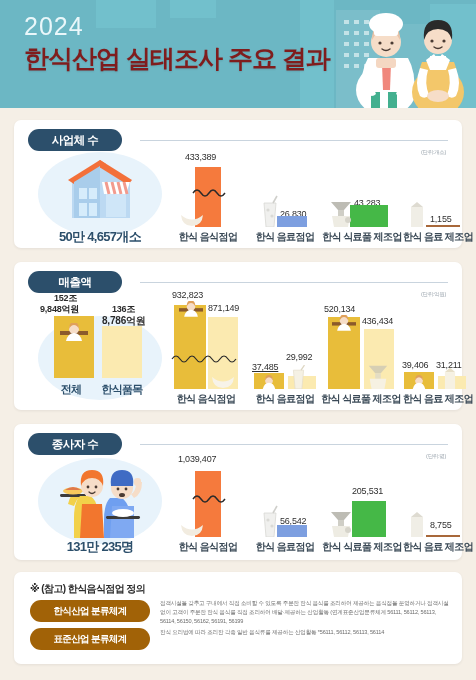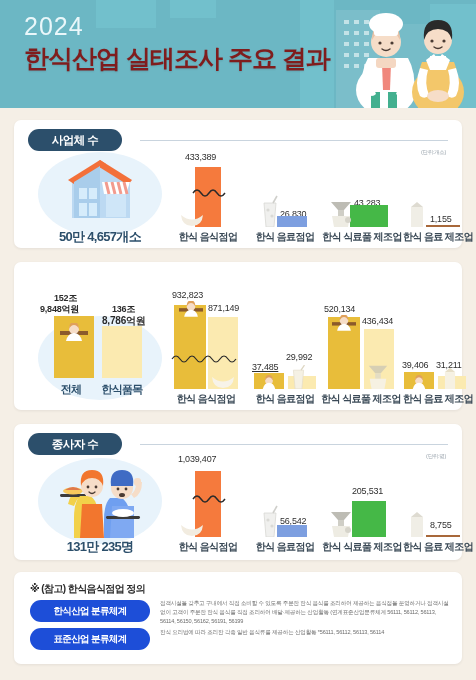--- a/index.html
+++ b/index.html
@@ -82,21 +82,21 @@
     letter-spacing: -0.2px; white-space: nowrap; font-weight: 500;
   }
 
   
   .foot-title {
     position: absolute; left: 16px; top: 10px;
     font-size: 10px; font-weight: bold; color: #2b2b2b; letter-spacing: -0.6px;
   }
   .foot-btn {
     position: absolute; left: 16px; width: 120px; height: 22px;
-    background: #1d4ed8; border-radius: 11px; color: #ffffff;
+    background: #a16207; border-radius: 11px; color: #ffffff;
     font-size: 9.5px; font-weight: bold; letter-spacing: -0.6px;
     display: flex; align-items: center; justify-content: center;
   }
   .foot-txt {
     position: absolute; left: 146px; right: 12px;
     font-size: 5.6px; color: #6d6d6d; line-height: 1.62; letter-spacing: -0.2px;
   }
 </style>
 </head>
 <body>
@@ -231,20 +231,25 @@
       <div class="bar" style="left:24px;width:34px;height:2px;background:#a8683a;"></div>
       <svg style="position:absolute;left:6px;bottom:17px;width:18px;height:26px;" viewBox="0 0 18 26">
         <path d="M3 6 l12 0 l0 20 l-12 0 z" fill="#f0eee6"></path>
         <path d="M3 6 l6 -5 l6 5 z" fill="#dedbd1"></path>
       </svg>
       <div class="grp-label">한식 음료 제조업</div>
     </div>
   </div>
 
   <div class="card" style="top:262px;height:148px;">
+    <div class="sec-head">
+      <div class="sec-badge">매출액</div>
+      <div class="sec-rule"></div>
+      <div class="sec-unit">(단위:억원)</div>
+    </div>
 
     <div class="hero" style="top:28px;height:116px;">
       <div class="hero-oval" style="top:26px;height:84px;"></div>
       <div class="val" style="left:20px;top:2px;font-size:9px;font-weight:bold;color:#2b2b2b;">152조</div>
       <div class="val" style="left:6px;top:13px;font-size:9px;font-weight:bold;color:#2b2b2b;">9,848억원</div>
       <div class="val" style="left:78px;top:13px;font-size:9px;font-weight:bold;color:#2b2b2b;">136조</div>
       <div class="val" style="left:68px;top:24px;font-size:10px;font-weight:bold;color:#2b2b2b;">8,786억원</div>
       <div style="position:absolute;left:20px;top:26px;width:40px;height:62px;background:#e8bd3a;"></div>
       <div style="position:absolute;left:68px;top:36px;width:40px;height:52px;background:#fbeab0;"></div>
       <svg style="position:absolute;left:26px;top:33px;width:28px;height:18px;" viewBox="0 0 28 18">

